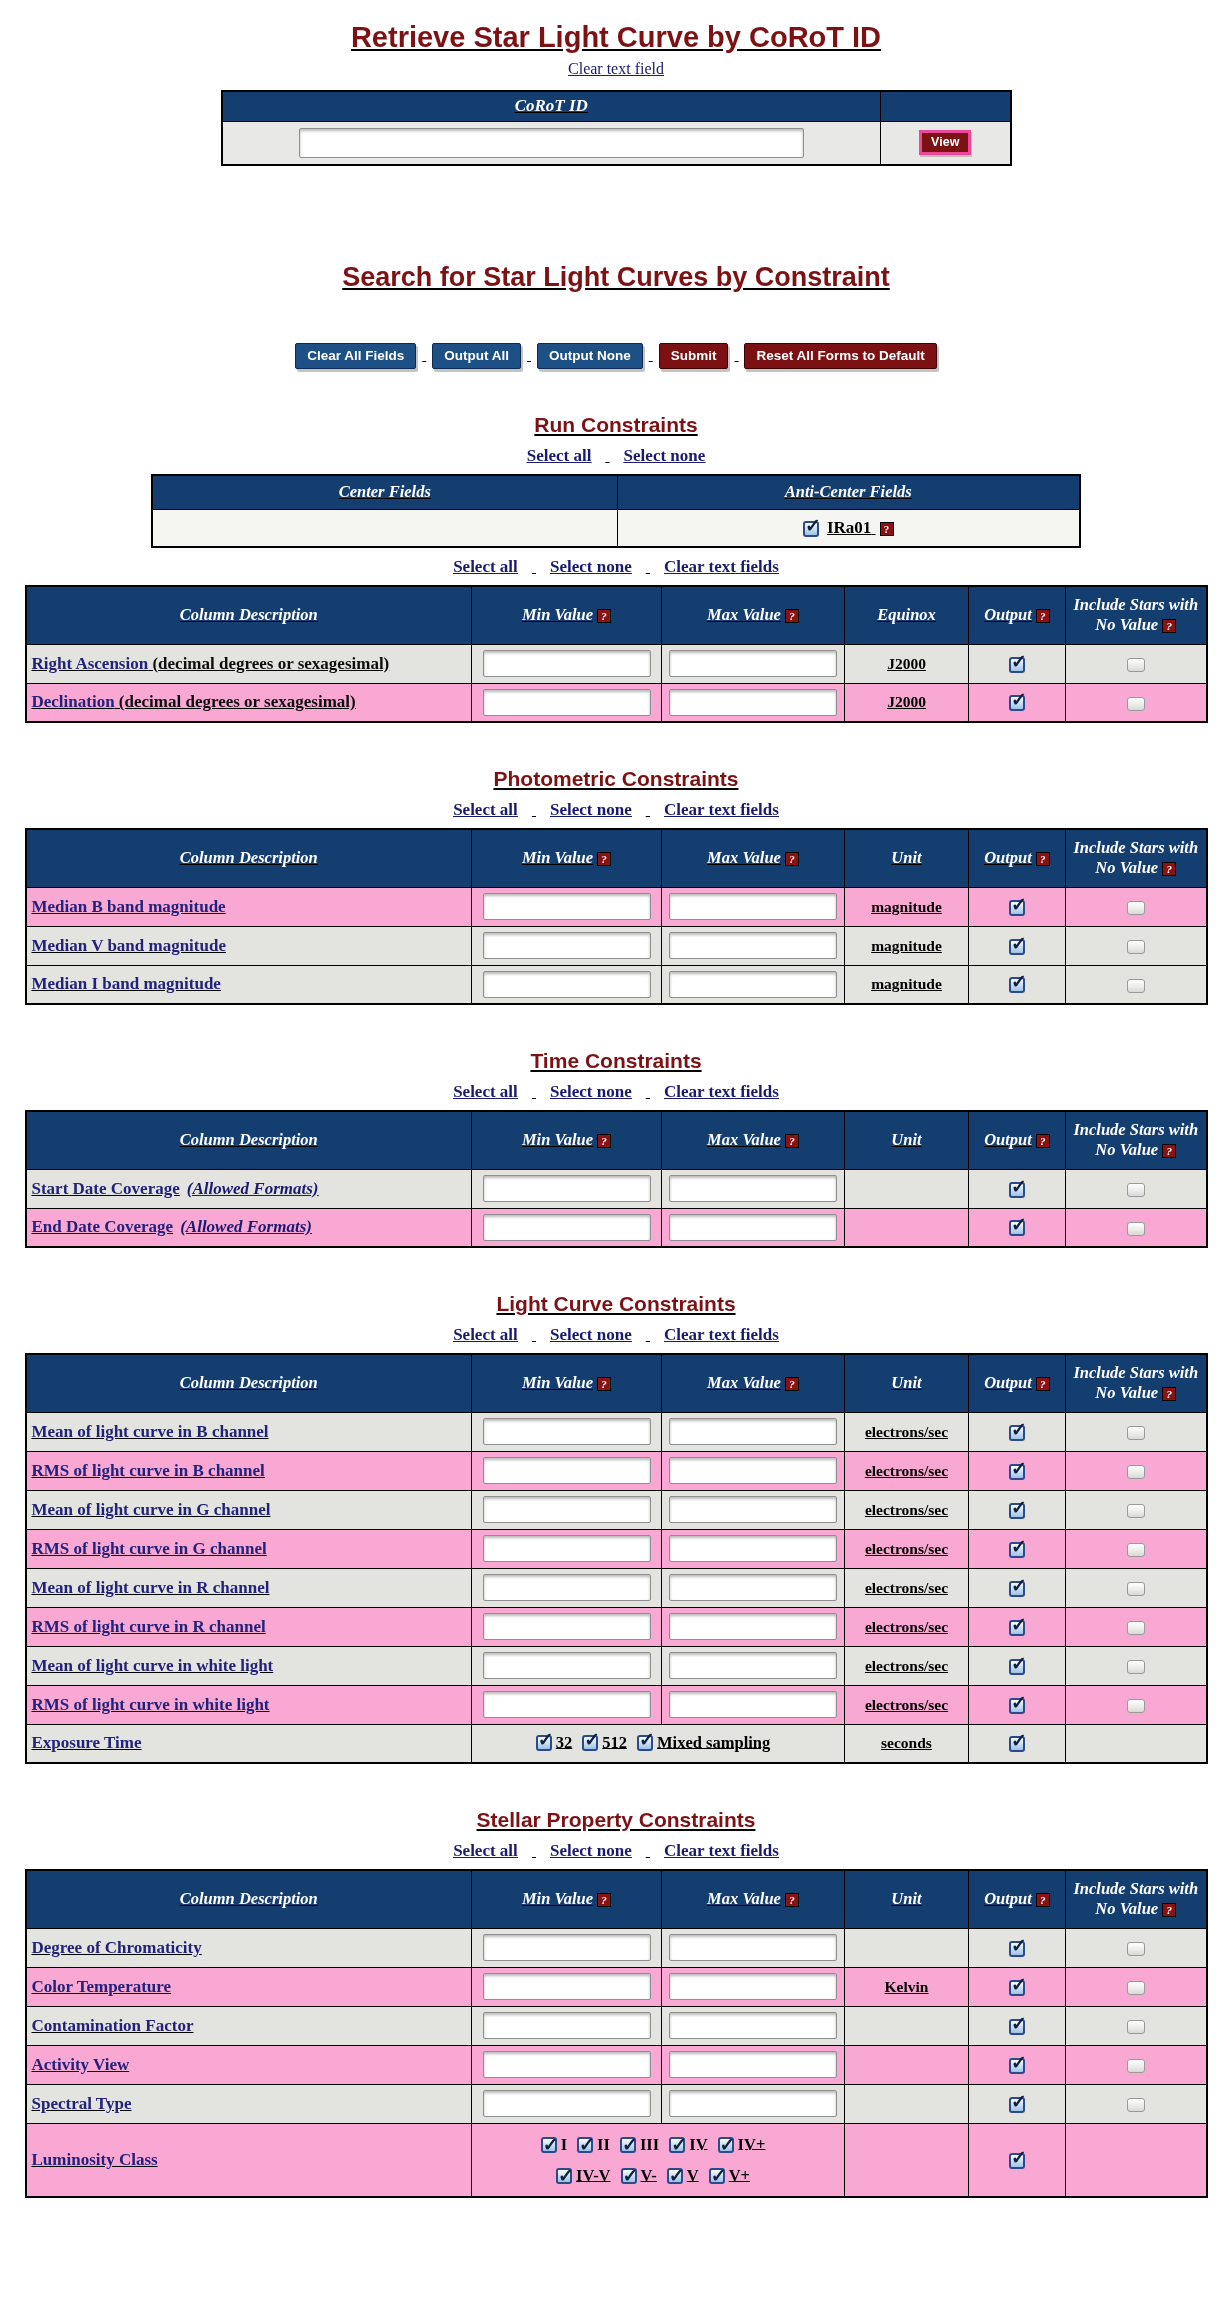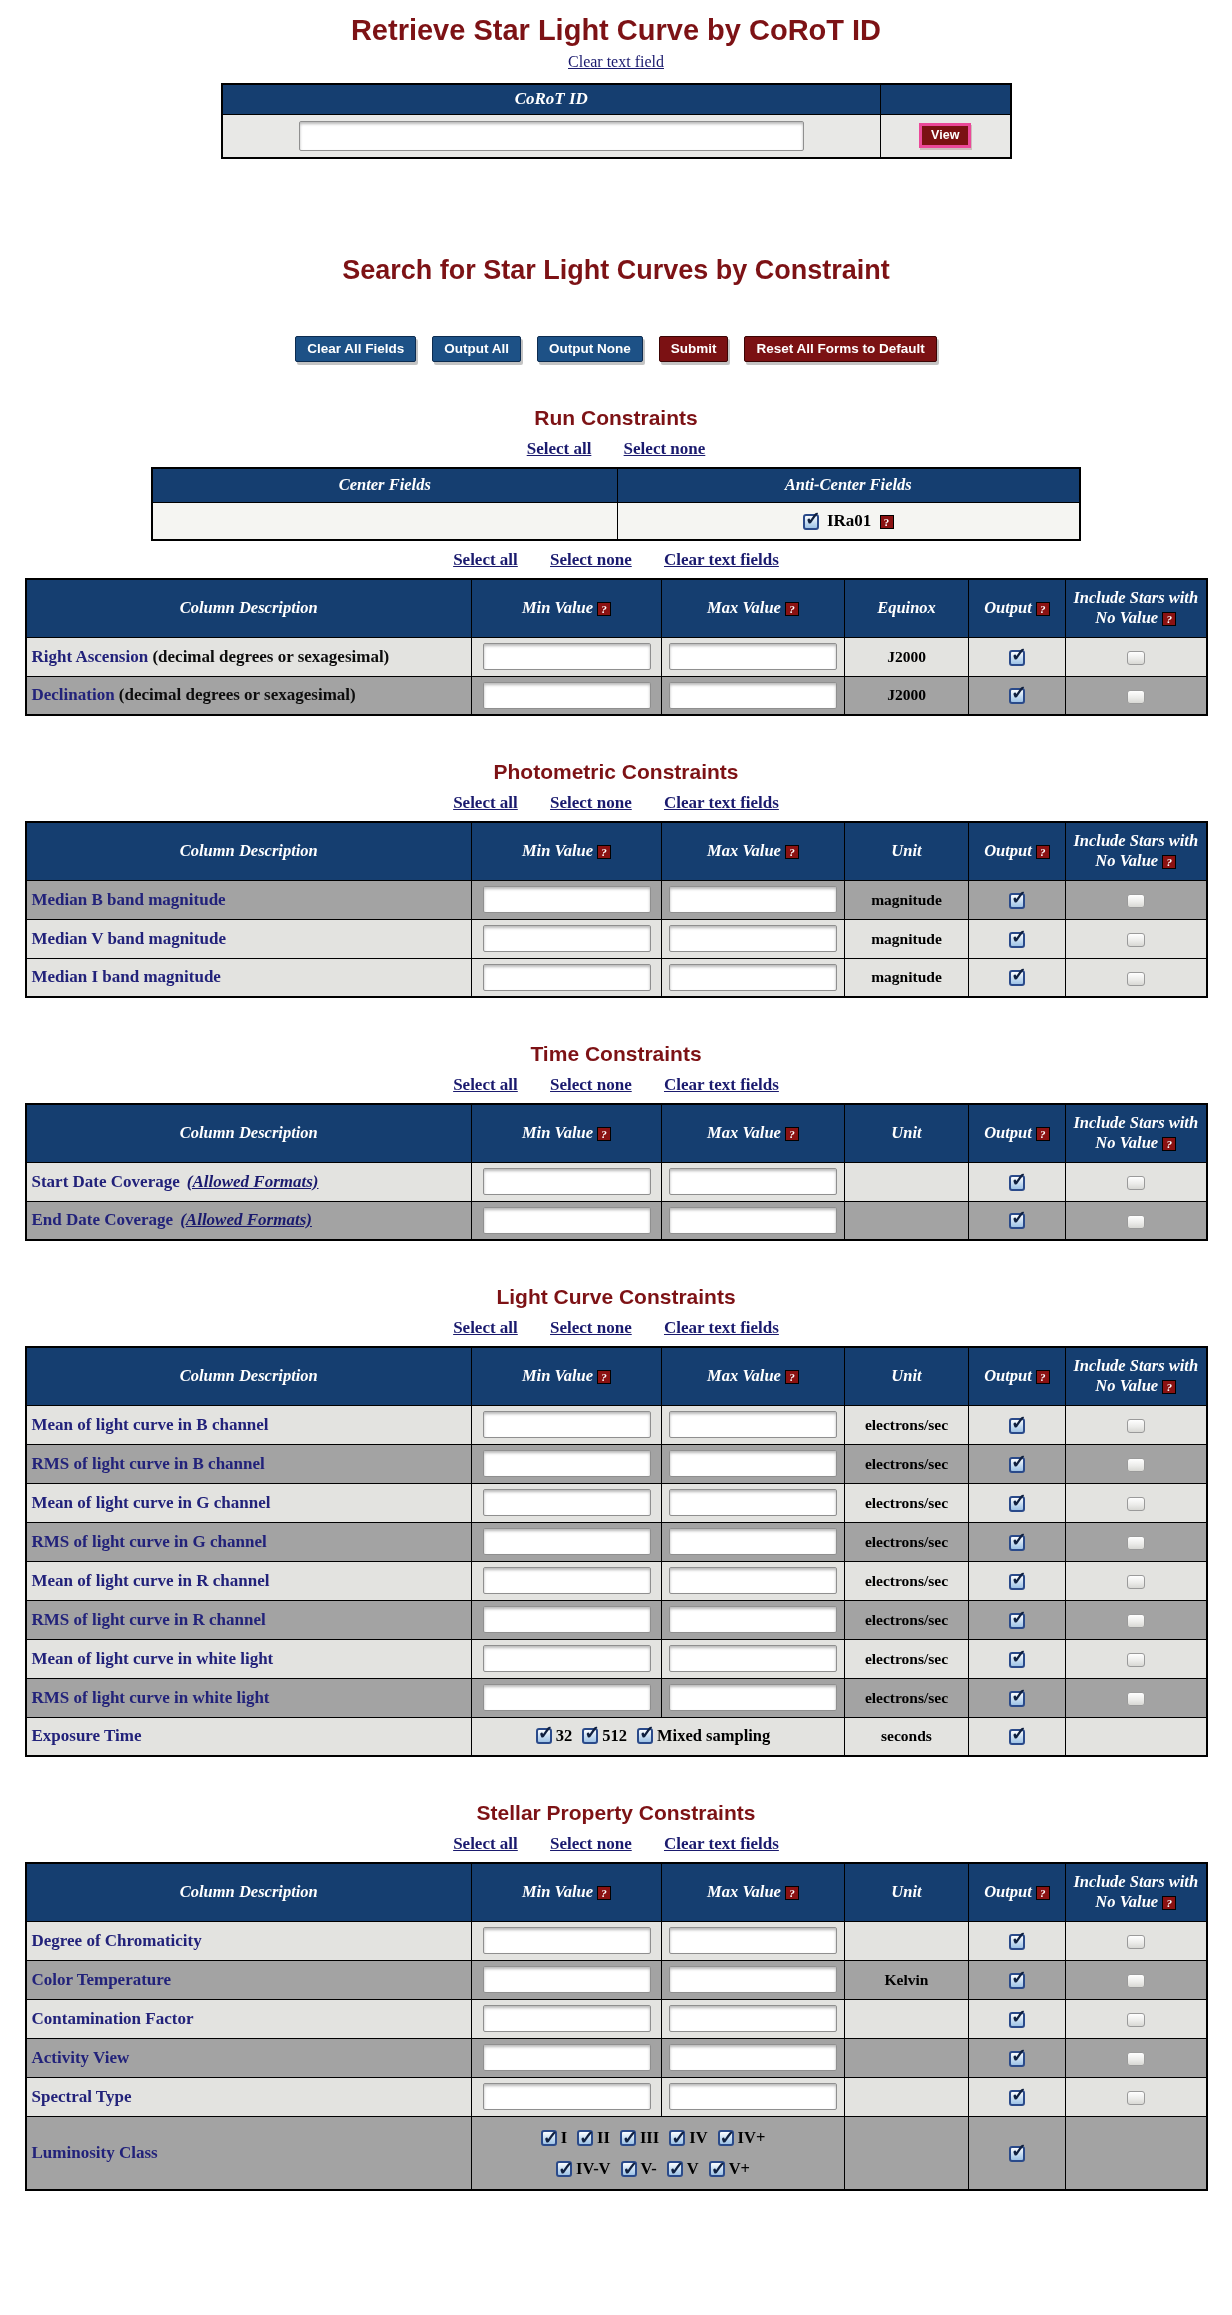--- a/index.html
+++ b/index.html
@@ -80,21 +80,21 @@
     color:#fff;
     font-style:italic;
     font-weight:bold;
     font-size:16.5px;
     text-align:center;
     vertical-align:middle;
     padding:4px 3px;
   }
   td.cell { text-align:center; vertical-align:middle; }
   .shade-gray  { background:#e3e3e0; }
-  .shade-light { background:#a3a3a3; }
+  .shade-light { background:#f9a8d4; }
   .rowlabel {
     text-align:left !important;
     font-weight:bold;
     font-size:17px;
     padding:4px 4px 4px 5px;
   }
   .rowlabel .lbl-link { color:#22227a; }
   .rowlabel .lbl-rest { color:#0d0d0d; }
   .fmt-link {
     color:#1a1a6e;
@@ -163,21 +163,21 @@
     color:#fff;
     font-size:11px;
     font-weight:bold;
     text-align:center;
     vertical-align:middle;
     margin-left:4px;
     cursor:pointer;
   }
 
   
-  .pagepad { padding-top:14px; }
+  .pagepad { padding-top:21px;text-decoration:underline; }
   .corot-tbl { width:791px; }
   .corot-tbl .hdr { height:30px; font-size:17px; }
   .corot-tbl td { height:44px; background:#e8e8e6; }
   .corot-btncol { width:130px; }
 
   .run-tbl { width:930px; margin-top:2px; }
   .run-tbl .hdr { height:34px; }
   .run-tbl td { height:38px; }
   .run-left { width:465px; background:#f5f5f2; }
   .run-right { background:#f5f5f2; font-weight:bold; font-size:17px; }

